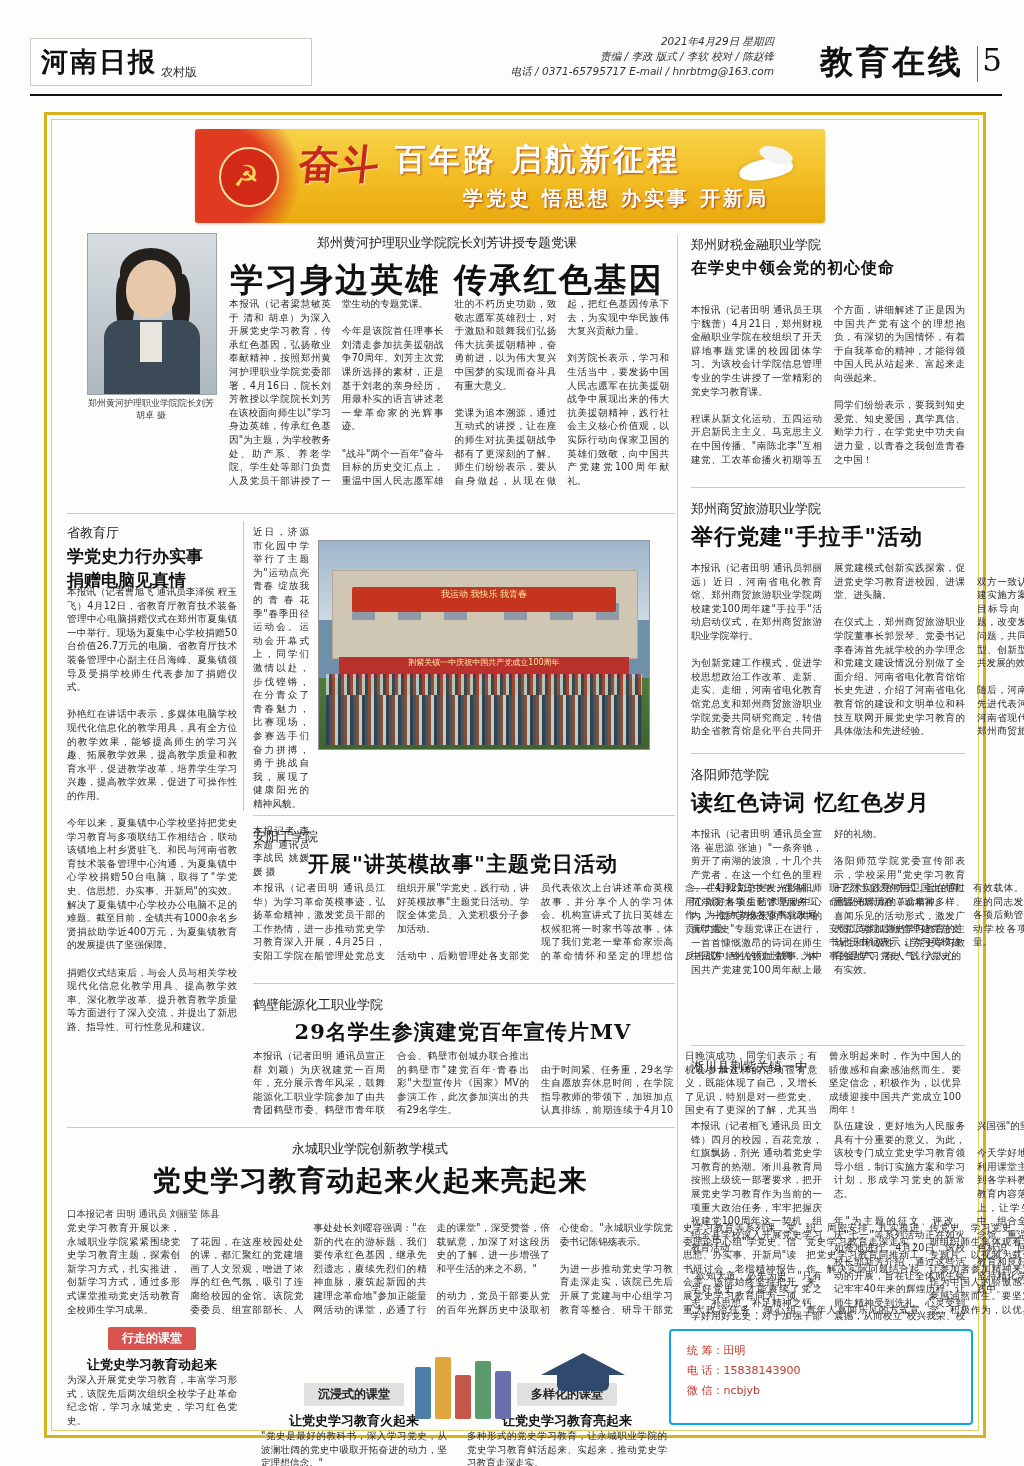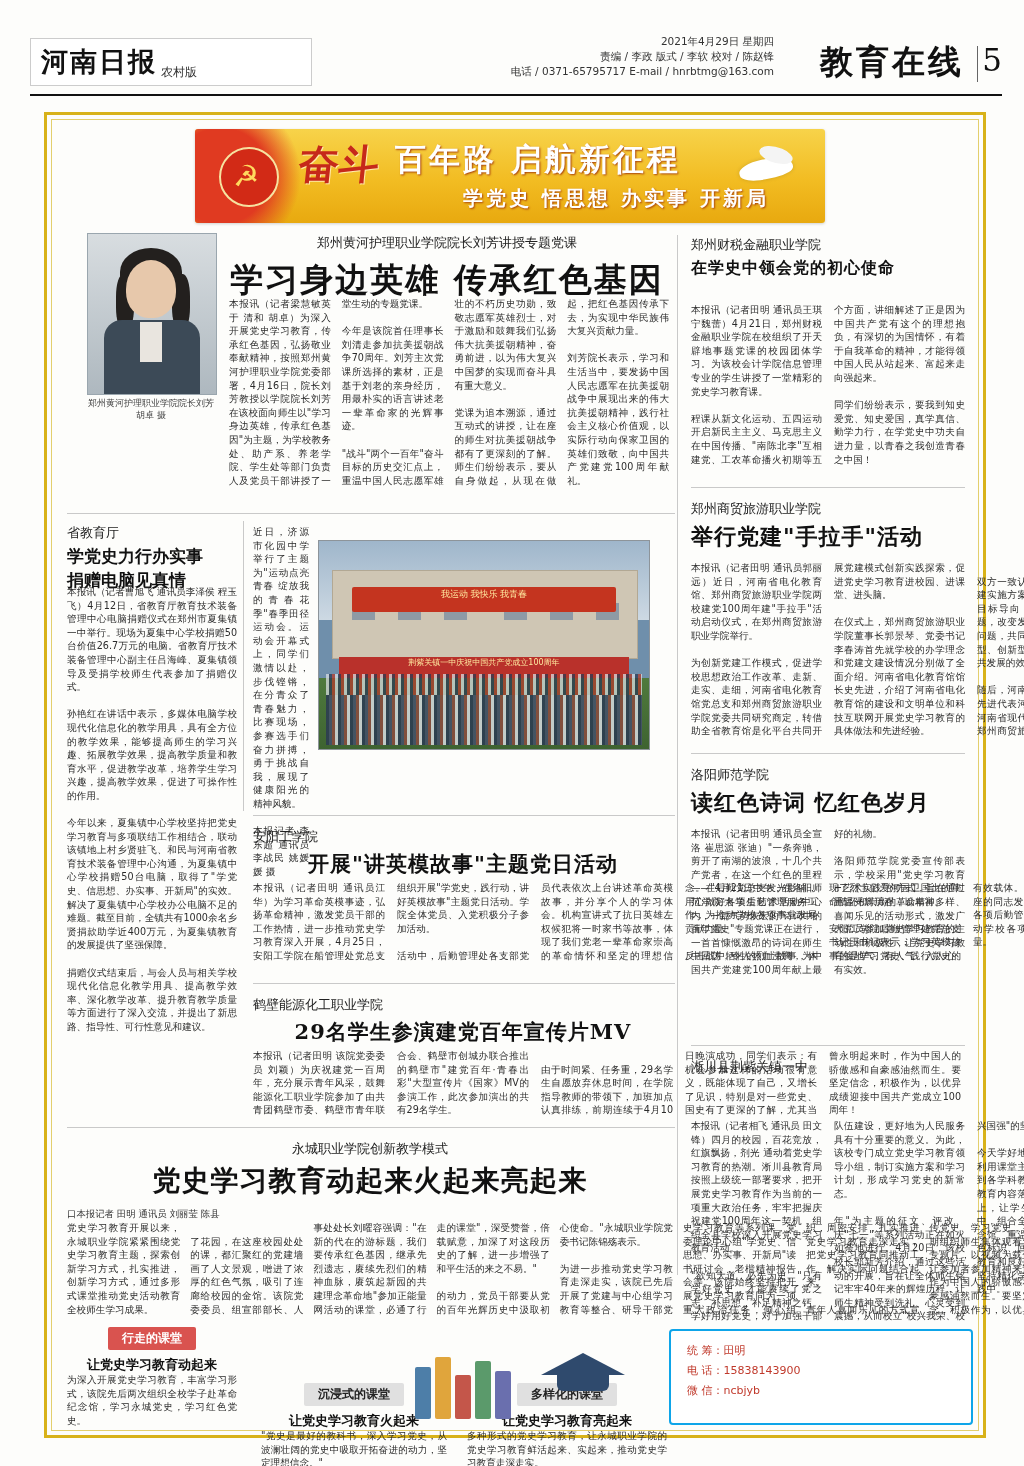--- a/index.html
+++ b/index.html
@@ -12,21 +12,21 @@
     overflow:hidden;
   }
   .page{position:absolute;inset:0;background:#fdfdfb;}
 
   
   .masthead{position:absolute;left:0;top:34px;width:1024px;height:62px;}
   .mast-logo{position:absolute;left:30px;top:4px;width:270px;height:46px;
     border:1px solid #ccc;background:#fff;display:flex;align-items:center;padding-left:10px;}
   .mast-logo .big{font-family:"DejaVu Serif","Liberation Serif",serif;font-weight:bold;font-size:27px;color:#111;letter-spacing:2px;}
   .mast-logo .small{font-size:12px;color:#333;margin-left:4px;align-self:flex-end;padding-bottom:4px;}
-  .mast-meta{position:absolute;right:250px;top:0px;text-align:right;font-size:10.5px;color:#333;line-height:15px;}
+  .mast-meta{position:absolute;right:250px;top:0px;text-align:right;font-size:10.5px;color:#333;line-height:15px;font-style:italic;}
   .mast-title{position:absolute;right:60px;top:6px;font-family:Liberation Mono, monospace;
     font-weight:bold;font-size:33px;color:#111;letter-spacing:3px;}
   .mast-page{position:absolute;right:22px;top:8px;font-family:"DejaVu Serif","Liberation Serif",serif;font-size:31px;color:#111;}
   .mast-divider{position:absolute;right:46px;top:12px;width:1px;height:36px;background:#666;}
   .mast-rule{position:absolute;left:30px;right:22px;top:60px;height:2px;background:#111;}
 
   
   .frame{position:absolute;left:44px;top:112px;width:936px;height:1320px;border:3px solid #d8b21a;}
   .frame-inner{position:absolute;inset:4px;border:1px solid #e3cf6d;}
 
@@ -222,21 +222,21 @@
       <span>活动中，后勤管理处各支部党员代表依次上台讲述革命英模故事，并分享个人的学习体会。机构宣讲式了抗日英雄左权候犯将一时家书等故事，体现了我们党老一辈革命家崇高的革命情怀和坚定的理想信念。在后勤党总支发光影响，用心做好各项后勤管理服务工作，为推动学校各项事业发展贡献力量。</span><br><br>
       <span>反击战中牺牲的烈士故事，体现了烈士们爱河国卫国土的革命情怀和崇高的革命精神。</span><br><br>
       <span>安阳工学院后勤管理处党总支书记王书记表示，学习英模故事的是学习党史、践行党史的有效载体。通过此次活动，在座的同志发光发热，用心做好各项后勤管理服务工作，为推动学校各项事业发展贡献力量。</span>
     </div>
 
     <div style="position:absolute;left:206px;top:880px;width:420px;">
       <div class="hl-sm">鹤壁能源化工职业学院</div>
       <div class="hl-lg" style="font-size:21px;margin-top:4px;text-align:center;letter-spacing:1px;">29名学生参演建党百年宣传片MV</div>
     </div>
     <div class="body-txt cols3" style="position:absolute;left:206px;top:934px;width:420px;height:70px;">
-      <span>本报讯（记者田明 该院党委委员 刘颖）为庆祝建党一百周年，充分展示青年风采，鼓舞能源化工职业学院参加了由共青团鹤壁市委、鹤壁市青年联合会、鹤壁市创城办联合推出的鹤壁市"建党百年·青春出彩"大型宣传片《国家》MV的参演工作，此次参加演出的共有29名学生。</span><br><br>
+      <span>本报讯（记者田明 通讯员宣正群 刘颖）为庆祝建党一百周年，充分展示青年风采，鼓舞能源化工职业学院参加了由共青团鹤壁市委、鹤壁市青年联合会、鹤壁市创城办联合推出的鹤壁市"建党百年·青春出彩"大型宣传片《国家》MV的参演工作，此次参加演出的共有29名学生。</span><br><br>
       <span>由于时间紧、任务重，29名学生自愿放弃休息时间，在学院指导教师的带领下，加班加点认真排练，前期连续于4月10日晚演成功，同学们表示：有机会参加这样的活动很有意义，既能体现了自己，又增长了见识，特别是对一些党史、国史有了更深的了解，尤其当曾永明起来时，作为中国人的骄傲感和自豪感油然而生。要坚定信念，积极作为，以优异成绩迎接中国共产党成立100周年！</span>
     </div>
 
     <div style="position:absolute;left:20px;top:1024px;width:606px;">
       <div class="hl-sm" style="text-align:center;">永城职业学院创新教学模式</div>
       <div class="hl-lg" style="font-size:28px;margin-top:4px;text-align:center;letter-spacing:1px;">党史学习教育动起来火起来亮起来</div>
       <div class="byline" style="margin-top:8px;">口本报记者 田明 通讯员 刘丽莹 陈县</div>
     </div>
 
     <div class="body-txt cols5" style="position:absolute;left:20px;top:1106px;width:606px;height:96px;">

